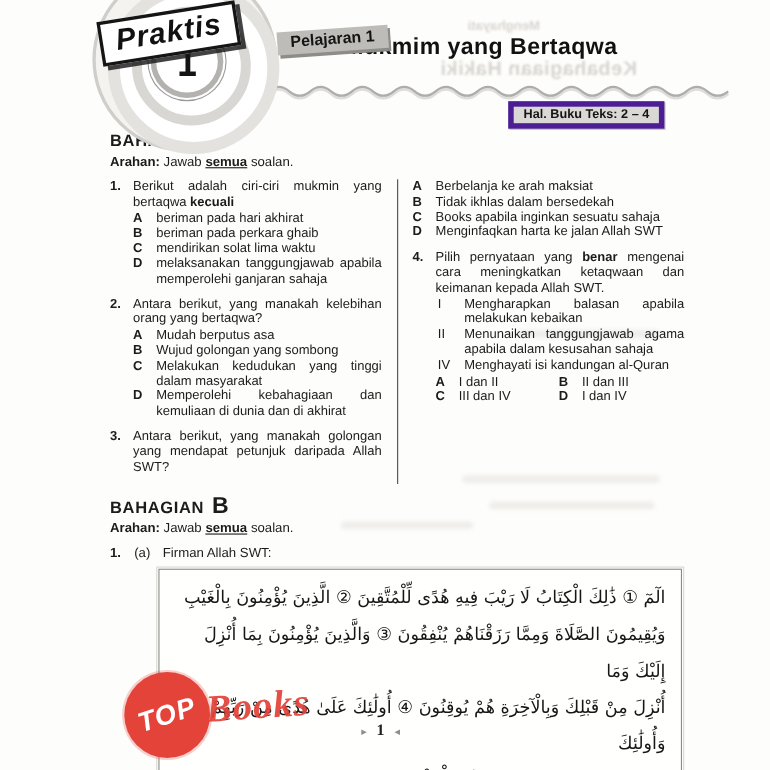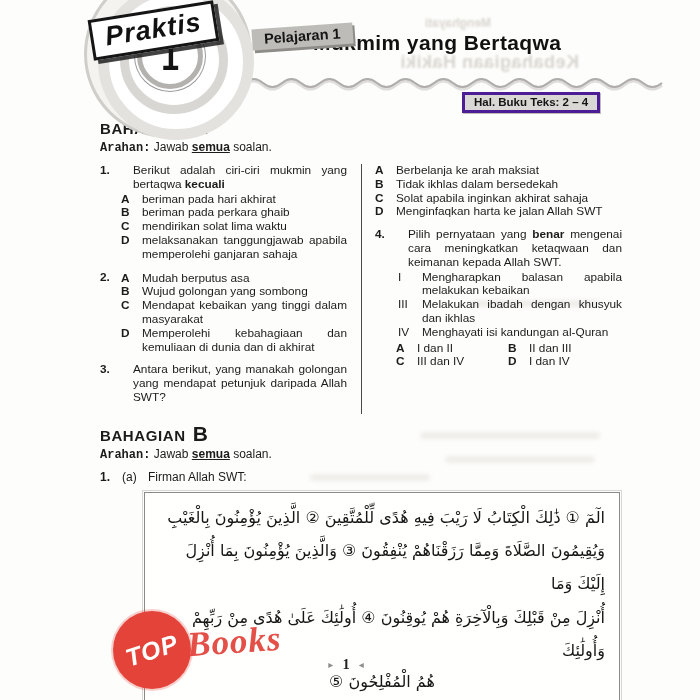--- a/index.html
+++ b/index.html
@@ -23,48 +23,48 @@
     box-shadow:0 0 0 2px #fff,0 0 0 3px #999;display:flex;align-items:center;justify-content:center;}
   .logo-one{font-weight:900;font-size:40px;line-height:1;color:#141414;transform:scaleX(.8);}
   .praktis-banner{position:absolute;left:90px;top:10px;z-index:6;transform:rotate(-9deg);
     background:#ffffff;border:3px solid #151515;box-shadow:4px 4px 0 rgba(20,20,20,.8);
     padding:1px 12px 3px;font-weight:900;font-style:italic;font-size:27px;letter-spacing:1px;color:#111;}
   .pelajaran-badge{position:absolute;left:252px;top:26px;z-index:5;transform:rotate(-4deg);
     background:#bdbcb8;color:#141414;font-weight:bold;font-size:14.5px;padding:2px 12px 3px;
     box-shadow:2px 3px 0 #8d8c88;}
   .title{position:absolute;left:313px;top:31px;font-size:21px;font-weight:900;letter-spacing:.4px;color:#111;}
   .wave{position:absolute;left:92px;top:74px;z-index:1;}
-  .page-ref{position:absolute;left:462px;top:92px;background:#d9d8d4;border:3px solid #4c1d95;
+  .page-ref{position:absolute;left:462px;top:92px;background:#d9d8d4;border:5px solid #4c1d95;
     font-weight:bold;font-size:11.5px;padding:1px 9px 2px;color:#141414;box-shadow:1px 1px 0 #bdbcb8;}
 
   
   .ghost{position:absolute;color:#9a948a;font-weight:800;transform:scaleX(-1);
     filter:blur(1.2px);opacity:.38;white-space:nowrap;}
   .ghost1{left:425px;top:16px;font-size:12px;}
   .ghost2{left:400px;top:52px;font-size:18px;letter-spacing:.5px;}
   .smudge{position:absolute;background:rgba(150,145,135,.14);filter:blur(2px);height:7px;border-radius:4px;}
 
   
   .content{position:absolute;left:100px;top:115px;width:522px;}
   .section-head{display:flex;align-items:baseline;gap:7px;}
   .section-head .word{font-size:15px;font-weight:900;letter-spacing:.6px;}
   .section-head .letter{font-size:21px;font-weight:900;}
   .arahan{font-size:12px;margin-top:1px;}
-  .arahan .lbl{font-weight:bold;font-family:Liberation Mono, monospace;}
+  .arahan .lbl{font-weight:bold;}
   .arahan .it{text-align:center;}
   .arahan .bd{font-weight:bold;text-decoration:underline;}
 
   .columns{display:flex;margin-top:9px;}
   .col-left{width:247px;flex:none;}
   .col-right{flex:1;margin-left:14px;border-left:1px solid #4a4a4a;padding-left:13px;}
 
   .q{display:flex;font-size:11.8px;line-height:1.17;margin-bottom:9px;}
   .q-num{width:21px;flex:none;font-weight:bold;}
   .q-body{flex:1;}
-  .stem{text-align:justify;margin-left:12px;}
+  .stem{text-align:justify;}
   .stem b{font-weight:bold;}
   .opts{margin-top:1px;}
   .opt{display:flex;}
   .opt-letter{width:21px;flex:none;font-weight:bold;}
   .opt-text{flex:1;text-align:justify;}
   .roman{display:flex;}
   .roman-num{width:24px;flex:none;font-weight:normal;padding-left:2px;}
   .roman-text{flex:1;text-align:justify;}
   .ans-grid{display:grid;grid-template-columns:112px 1fr;margin-top:2px;}
   .ans{display:flex;}
@@ -168,32 +168,33 @@
                 <span class="opt-letter">D</span>
                 <span class="opt-text">melaksanakan tanggungjawab apabila memperolehi ganjaran sahaja</span>
               </div>
             </div>
           </div>
         </div>
 
         <div class="q">
           <div class="q-num">2.</div>
           <div class="q-body">
+            <div class="stem">Antara berikut, yang manakah kelebihan orang yang bertaqwa?</div>
             <div class="opts">
               <div class="opt">
                 <span class="opt-letter">A</span>
                 <span class="opt-text">Mudah berputus asa</span>
               </div>
               <div class="opt">
                 <span class="opt-letter">B</span>
                 <span class="opt-text">Wujud golongan yang sombong</span>
               </div>
               <div class="opt">
                 <span class="opt-letter">C</span>
-                <span class="opt-text">Mendapat kebaikan yang tinggi dalam masyarakat</span>
+                <span class="opt-text">Melakukan kedudukan yang tinggi dalam masyarakat</span>
               </div>
               <div class="opt">
                 <span class="opt-letter">D</span>
                 <span class="opt-text">Memperolehi kebahagiaan dan kemuliaan di dunia dan di akhirat</span>
               </div>
             </div>
           </div>
         </div>
 
         <div class="q">
@@ -212,21 +213,21 @@
               <div class="opt">
                 <span class="opt-letter">A</span>
                 <span class="opt-text">Berbelanja ke arah maksiat</span>
               </div>
               <div class="opt">
                 <span class="opt-letter">B</span>
                 <span class="opt-text">Tidak ikhlas dalam bersedekah</span>
               </div>
               <div class="opt">
                 <span class="opt-letter">C</span>
-                <span class="opt-text">Solat apabila inginkan akhirat sahaja</span>
+                <span class="opt-text">Books apabila inginkan sesuatu sahaja</span>
               </div>
               <div class="opt">
                 <span class="opt-letter">D</span>
                 <span class="opt-text">Menginfaqkan harta ke jalan Allah SWT</span>
               </div>
             </div>
           </div>
         </div>
 
         <div class="q">
@@ -236,22 +237,22 @@
               <span>Pilih pernyataan yang</span>
               <b>benar</b>
               <span>mengenai cara meningkatkan ketaqwaan dan keimanan kepada Allah SWT.</span>
             </div>
             <div class="opts">
               <div class="roman">
                 <span class="roman-num">I</span>
                 <span class="roman-text">Mengharapkan balasan apabila melakukan kebaikan</span>
               </div>
               <div class="roman">
-                <span class="roman-num">III</span>
-                <span class="roman-text">Melakukan ibadah dengan khusyuk dan ikhlas</span>
+                <span class="roman-num">II</span>
+                <span class="roman-text">Menunaikan tanggungjawab agama apabila dalam kesusahan sahaja</span>
               </div>
               <div class="roman">
                 <span class="roman-num">IV</span>
                 <span class="roman-text">Menghayati isi kandungan al-Quran</span>
               </div>
             </div>
             <div class="ans-grid">
               <div class="ans">
                 <span class="ans-letter">A</span>
                 <span>I dan II</span>

